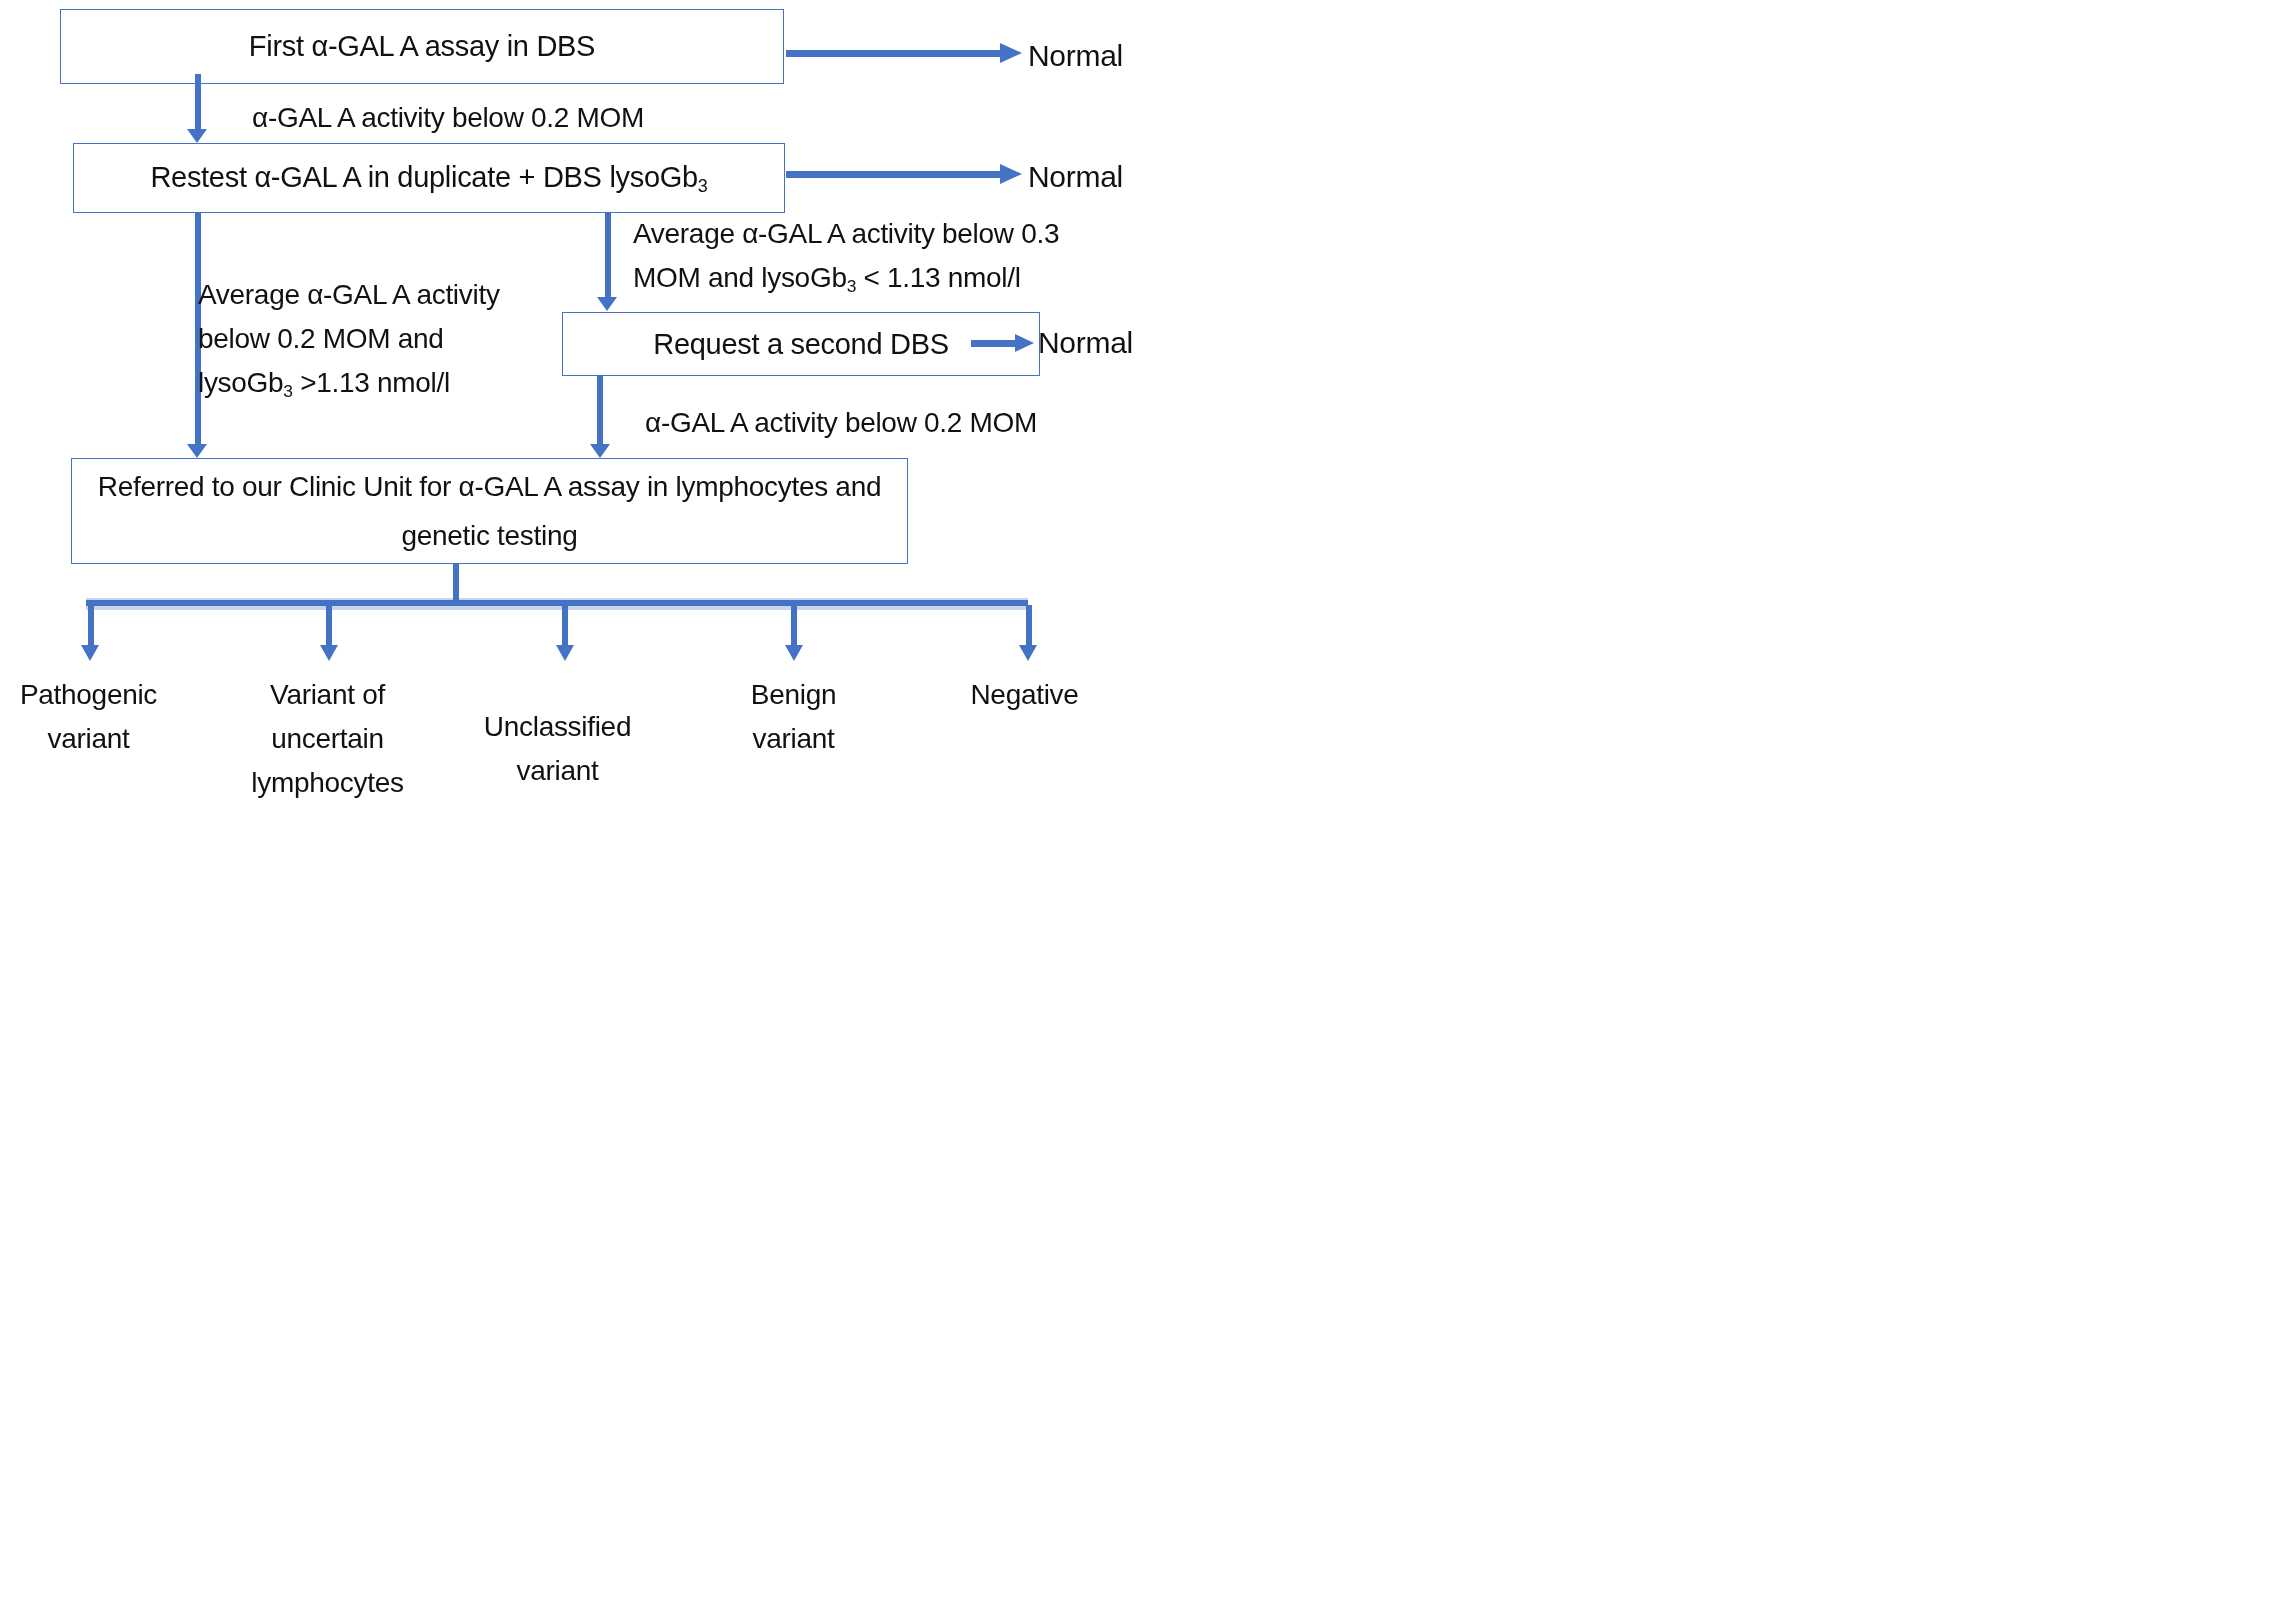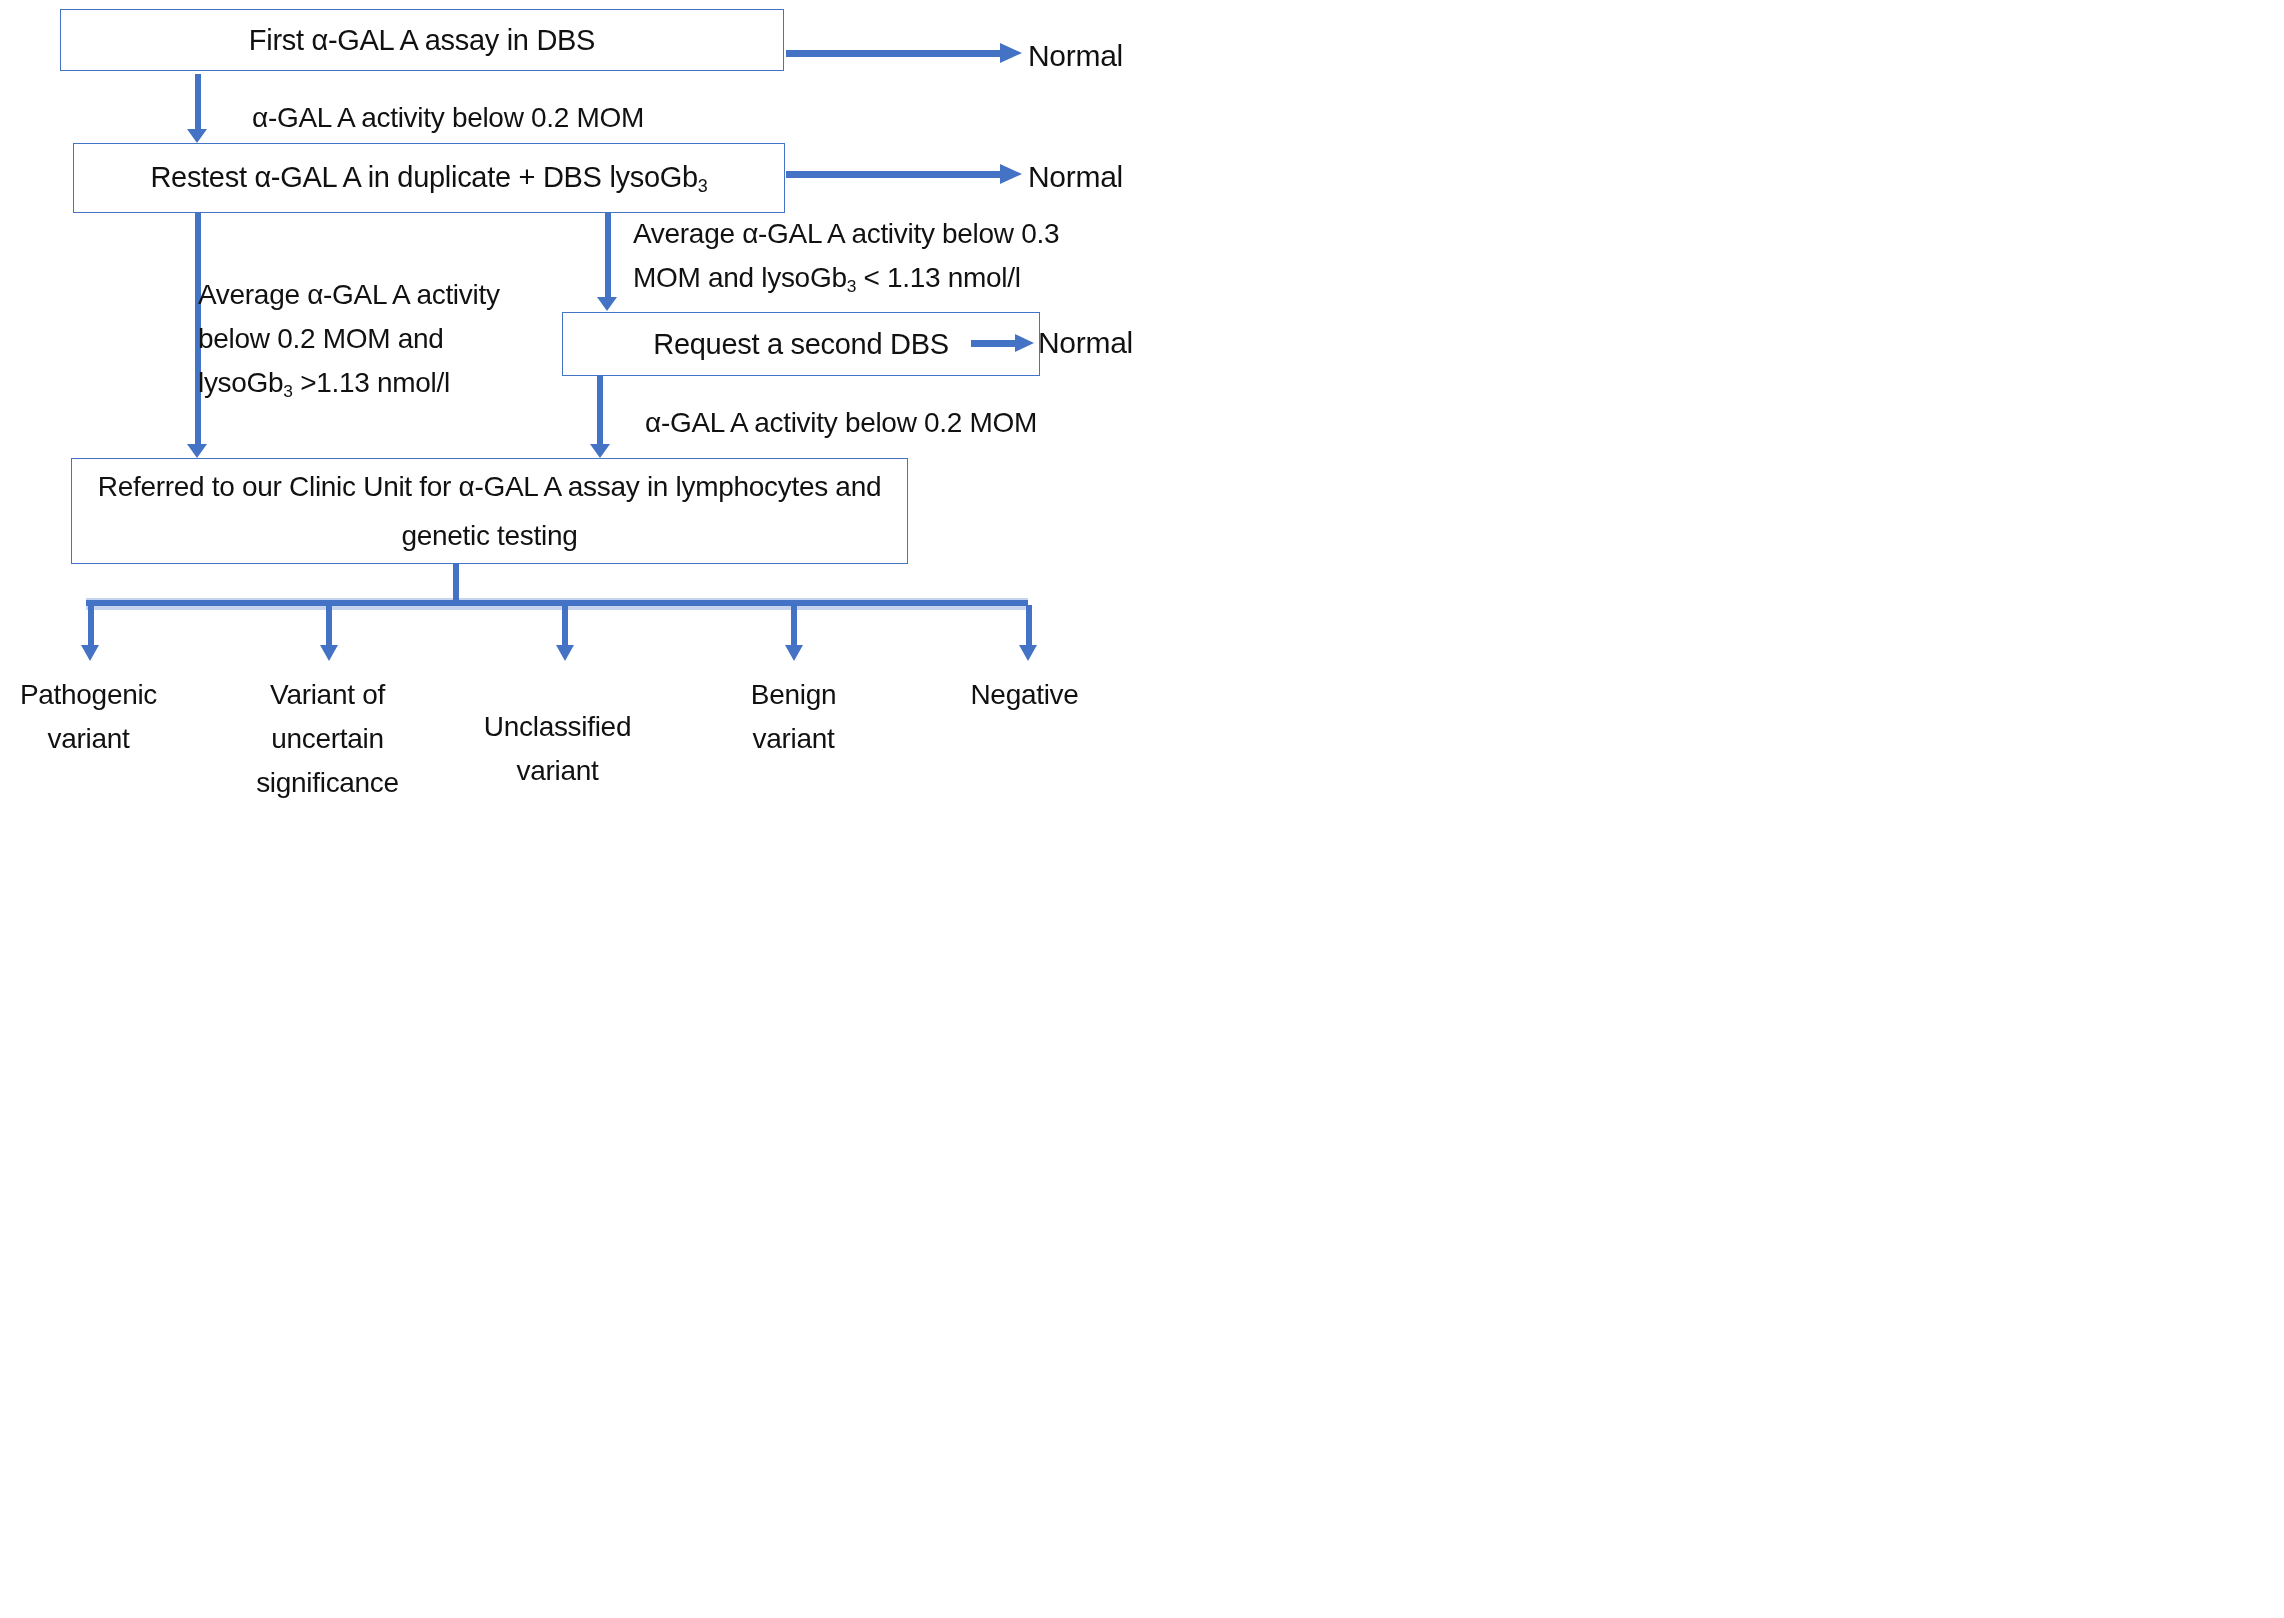--- a/index.html
+++ b/index.html
@@ -28,21 +28,21 @@
     border-left:22px solid #4472C4;}
   .head-right.sm{border-top-width:9.7px;border-bottom-width:9.7px;border-left-width:19.4px;}
   .sub{font-size:0.62em;vertical-align:-0.28em;}
   .result{position:absolute;width:231px;text-align:center;font-size:28px;line-height:44px;}
 </style>
 </head>
 <body>
 
 <div id="canvas">
 
-  <div class="box" style="left:60px;top:9px;width:724px;height:62px;">
+  <div class="box" style="left:60px;top:9px;width:724px;height:75px;">
     <div class="nowrap">First α-GAL A assay in DBS</div>
   </div>
 
   <div class="hline" style="left:786px;top:50px;width:214px;height:7.3px;"></div>
   <div class="head-right" style="left:1000px;top:43px;"></div>
   <div class="normal" style="left:1028px;top:38px;">Normal</div>
 
   <div class="vline" style="left:195px;top:74px;width:5.5px;height:57px;"></div>
   <div class="head-down" style="left:187px;top:129px;"></div>
   <div class="lbl" style="left:252px;top:101px;">α-GAL A activity below 0.2 MOM</div>
@@ -106,21 +106,21 @@
   <div class="vline" style="left:1026px;top:605px;width:5.5px;height:40px;"></div>
   <div class="head-down sm" style="left:1019px;top:645px;"></div>
 
   <div class="result" style="left:-27px;top:673px;">
     <div>Pathogenic</div>
     <div>variant</div>
   </div>
   <div class="result" style="left:212px;top:673px;">
     <div>Variant of</div>
     <div>uncertain</div>
-    <div>significance</div>
+    <div>lymphocytes</div>
   </div>
   <div class="result" style="left:442px;top:705px;">
     <div>Unclassified</div>
     <div>variant</div>
   </div>
   <div class="result" style="left:678px;top:673px;">
     <div>Benign</div>
     <div>variant</div>
   </div>
   <div class="result" style="left:909px;top:673px;">

